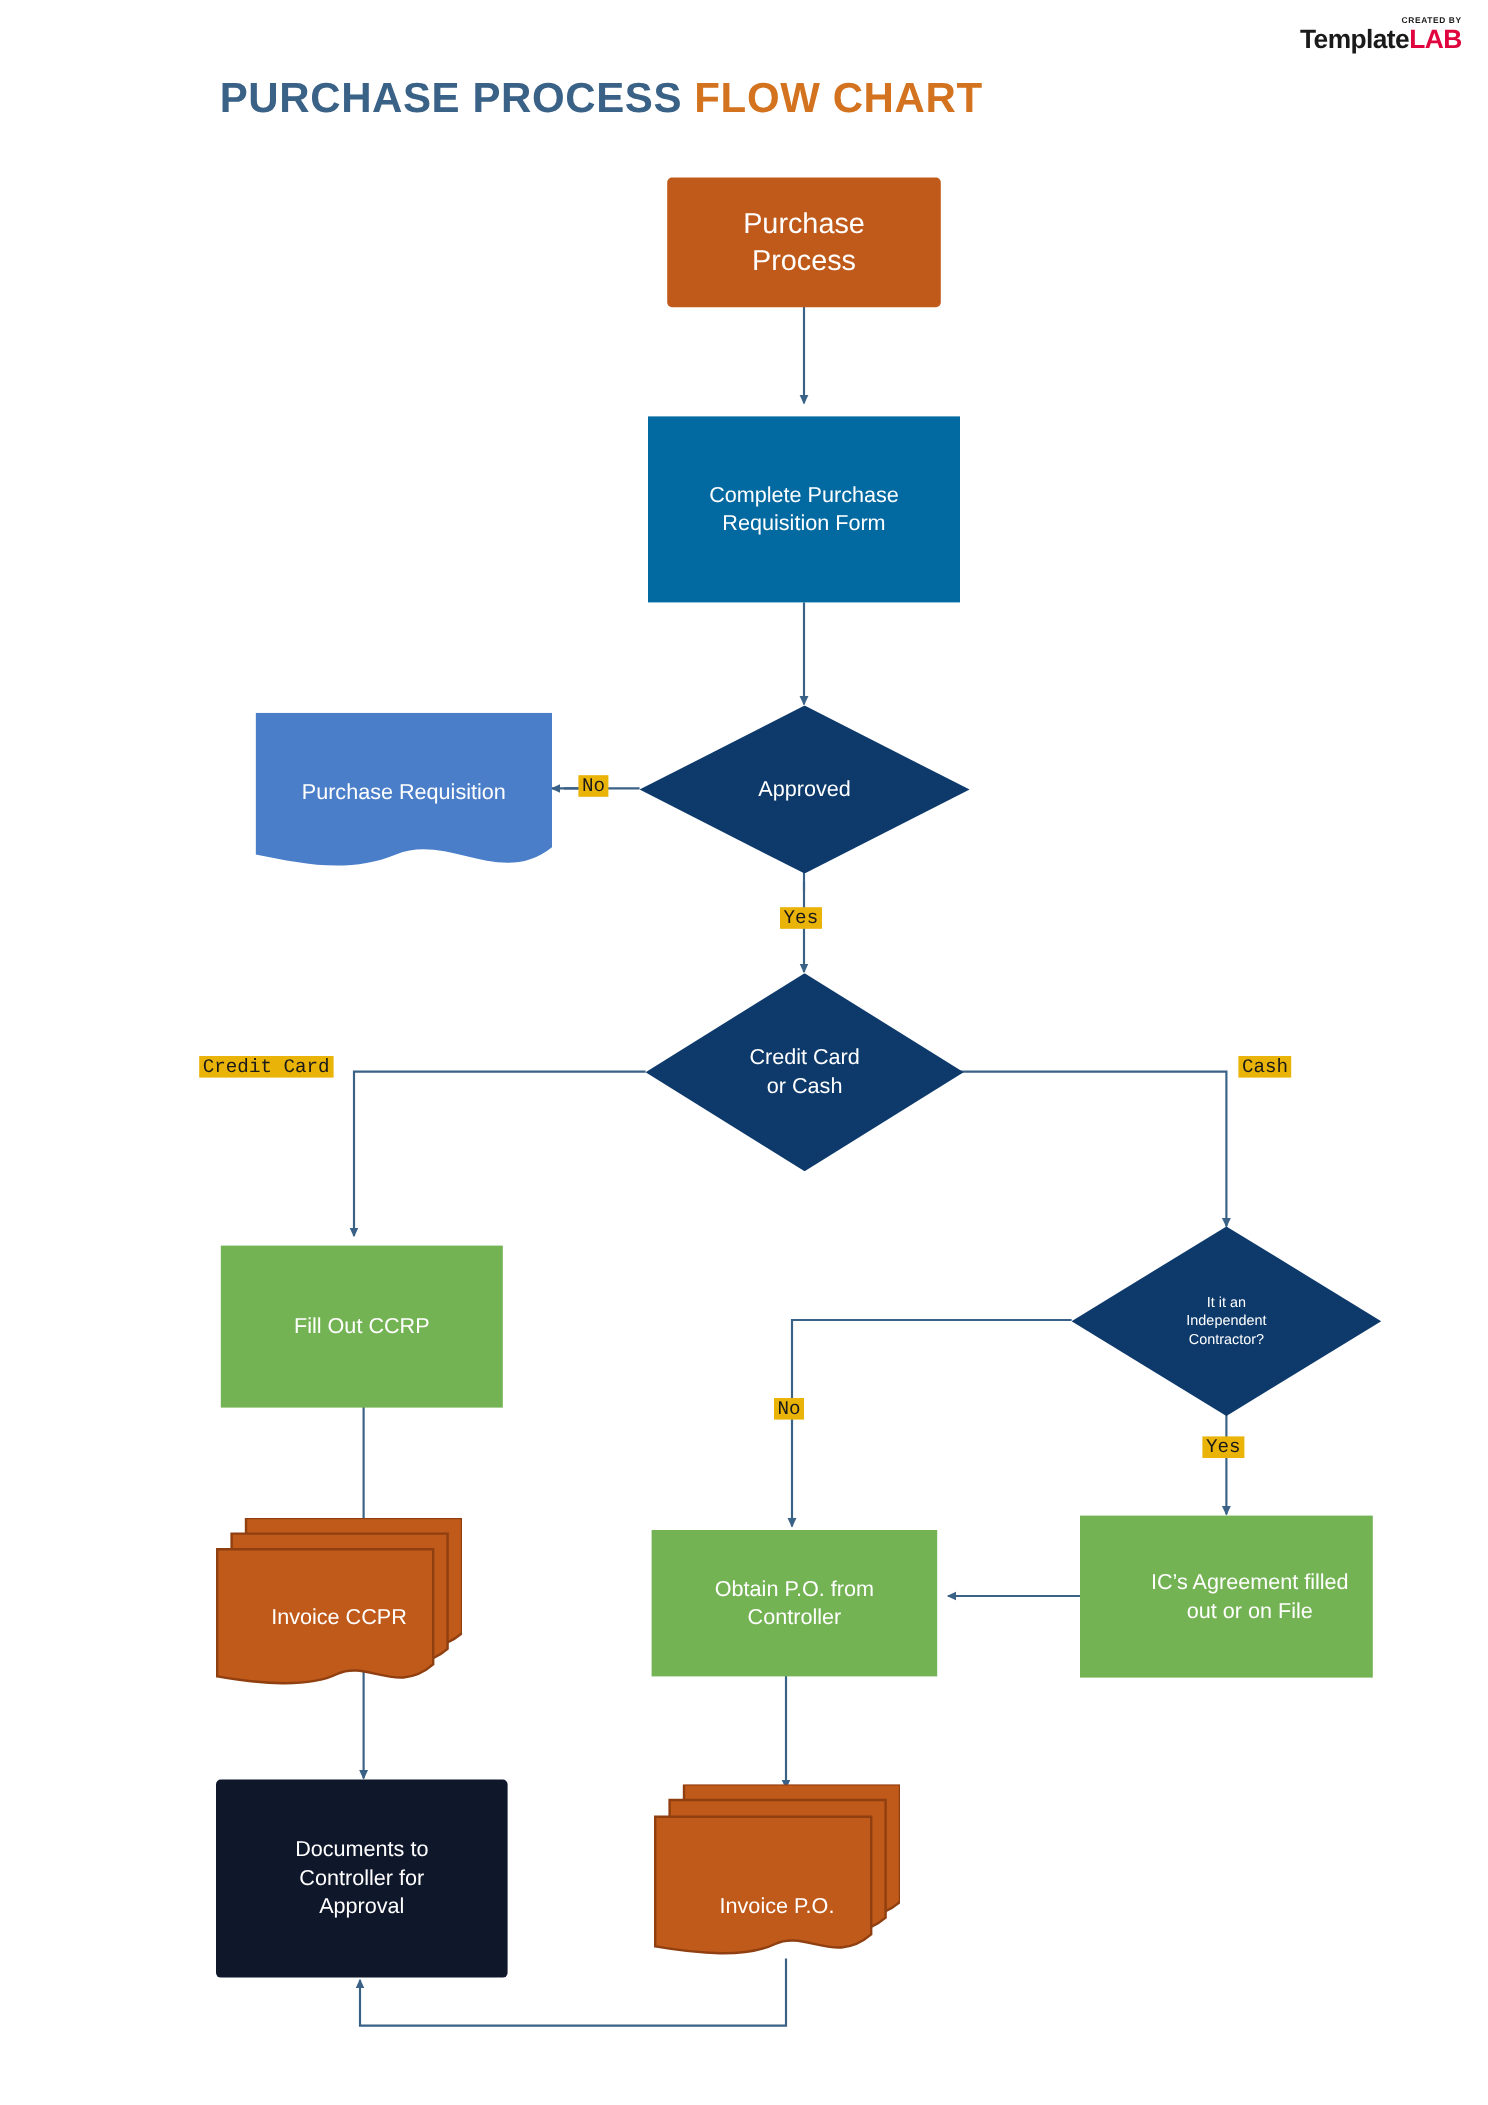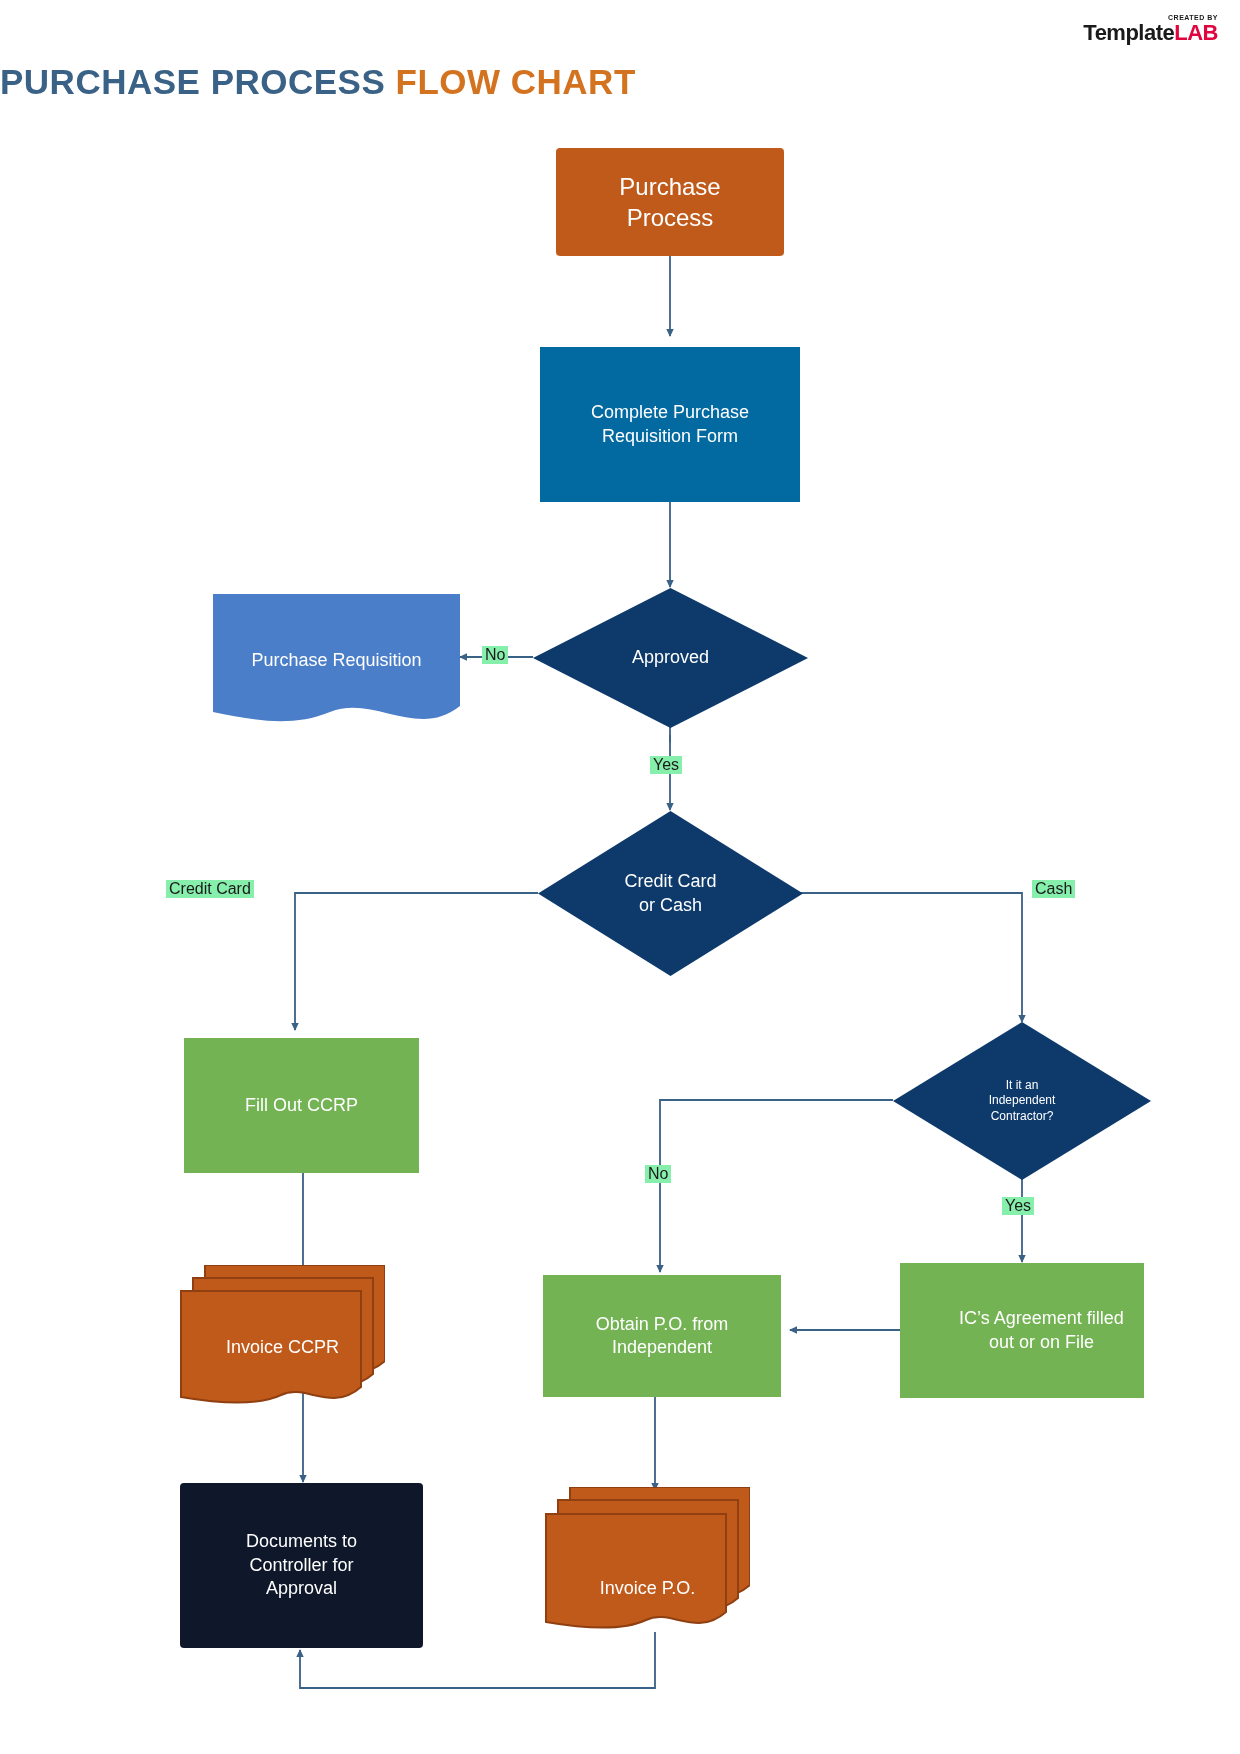--- a/index.html
+++ b/index.html
@@ -55,21 +55,21 @@
   }
   #logo .brand .lab {
     color: #e0053e;
   }
   
   #title {
     position: absolute;
     left: 0;
     top: 62px;
     width: 1002px;
-    text-align: left;
+    text-align: center;
     font-size: 35px;
     font-weight: bold;
     letter-spacing: 0.5px;
   }
   #title .t1 { color: #3a6186; }
   #title .t2 { color: #d4731f; }
 
   
   .rounded {
     border-radius: 4px;
@@ -109,23 +109,24 @@
     justify-content: center;
     text-align: center;
     color: #ffffff;
     white-space: pre-line;
     line-height: 1.3;
   }
   .edge-label {
     position: absolute;
     font-size: 16px;
     color: #1a1a1a;
-    background: #86efac;
+    background: #eab308;
     padding: 0 3px;
     white-space: nowrap;
+    font-family: Liberation Mono, monospace;
   }
 </style>
 </head>
 <body>
 
 <div id="logo">
   <span class="created">CREATED BY</span>
   <span class="brand"><span>Template</span><span class="lab">LAB</span></span>
 </div>
 
@@ -213,21 +214,21 @@
 <div class="doc-wrap" style="left:180px; top:1265px; width:205px; height:145px;">
   <svg width="205" height="145" viewBox="0 0 205 145" xmlns="http://www.w3.org/2000/svg">
     <path d="M25,0 H205 V96 C175,122 150,92 125,104 C100,116 60,112 25,106 Z" fill="#c05a1b" stroke="#8f3f10" stroke-width="2"></path>
     <path d="M13,13 H193 V109 C163,135 138,105 113,117 C88,129 48,125 13,119 Z" fill="#c05a1b" stroke="#8f3f10" stroke-width="2"></path>
     <path d="M1,26 H181 V122 C151,148 126,118 101,130 C76,142 36,138 1,132 Z" fill="#c05a1b" stroke="#8f3f10" stroke-width="2"></path>
   </svg>
   <div class="doc-label" style="font-size:18px; padding-top:10px; padding-right:24px; padding-bottom:14px;">Invoice CCPR</div>
 </div>
 
 <div class="node rect" style="left:543px; top:1275px; width:238px; height:122px; background:#74b354; font-size:18px;">Obtain P.O. from
-Independent</div>
+Controller</div>
 
 <div class="node rect" style="left:900px; top:1263px; width:244px; height:135px; background:#74b354; font-size:18px;padding-left:39px;">IC’s Agreement filled
 out or on File</div>
 
 <div class="node rounded" style="left:180px; top:1483px; width:243px; height:165px; background:#0f172a; font-size:18px;">Documents to
 Controller for
 Approval</div>
 
 <div class="doc-wrap" style="left:545px; top:1487px; width:205px; height:148px;">
   <svg width="205" height="148" viewBox="0 0 205 148" xmlns="http://www.w3.org/2000/svg">

